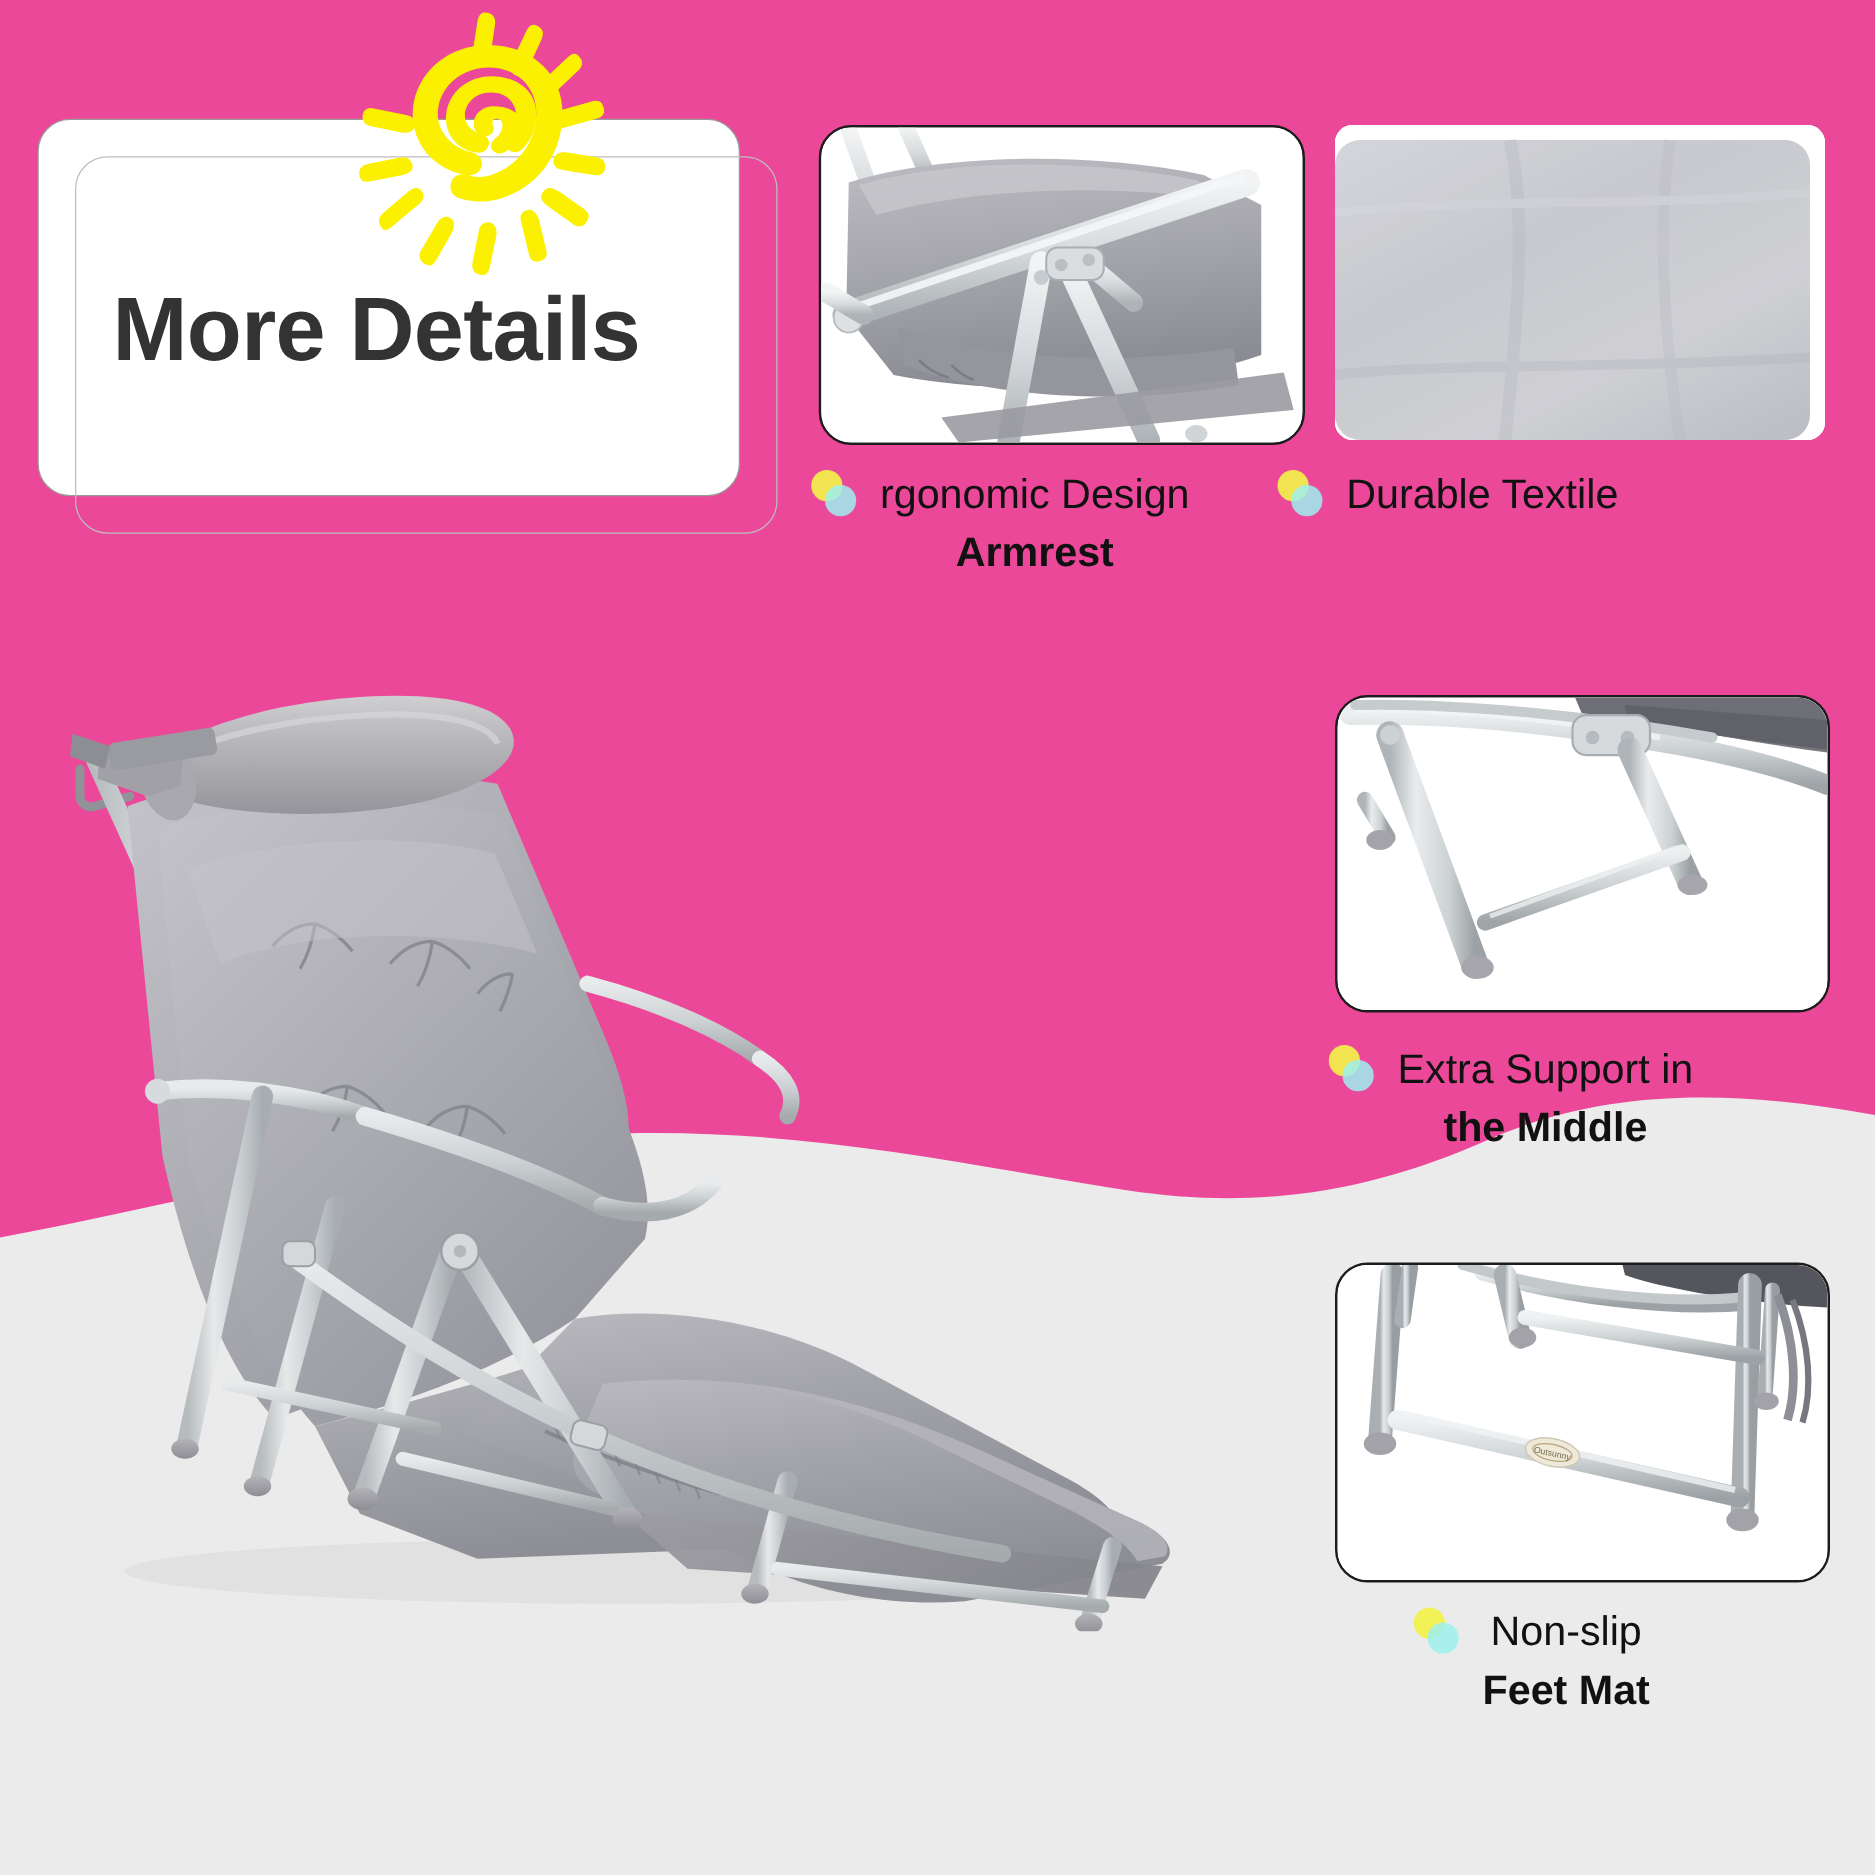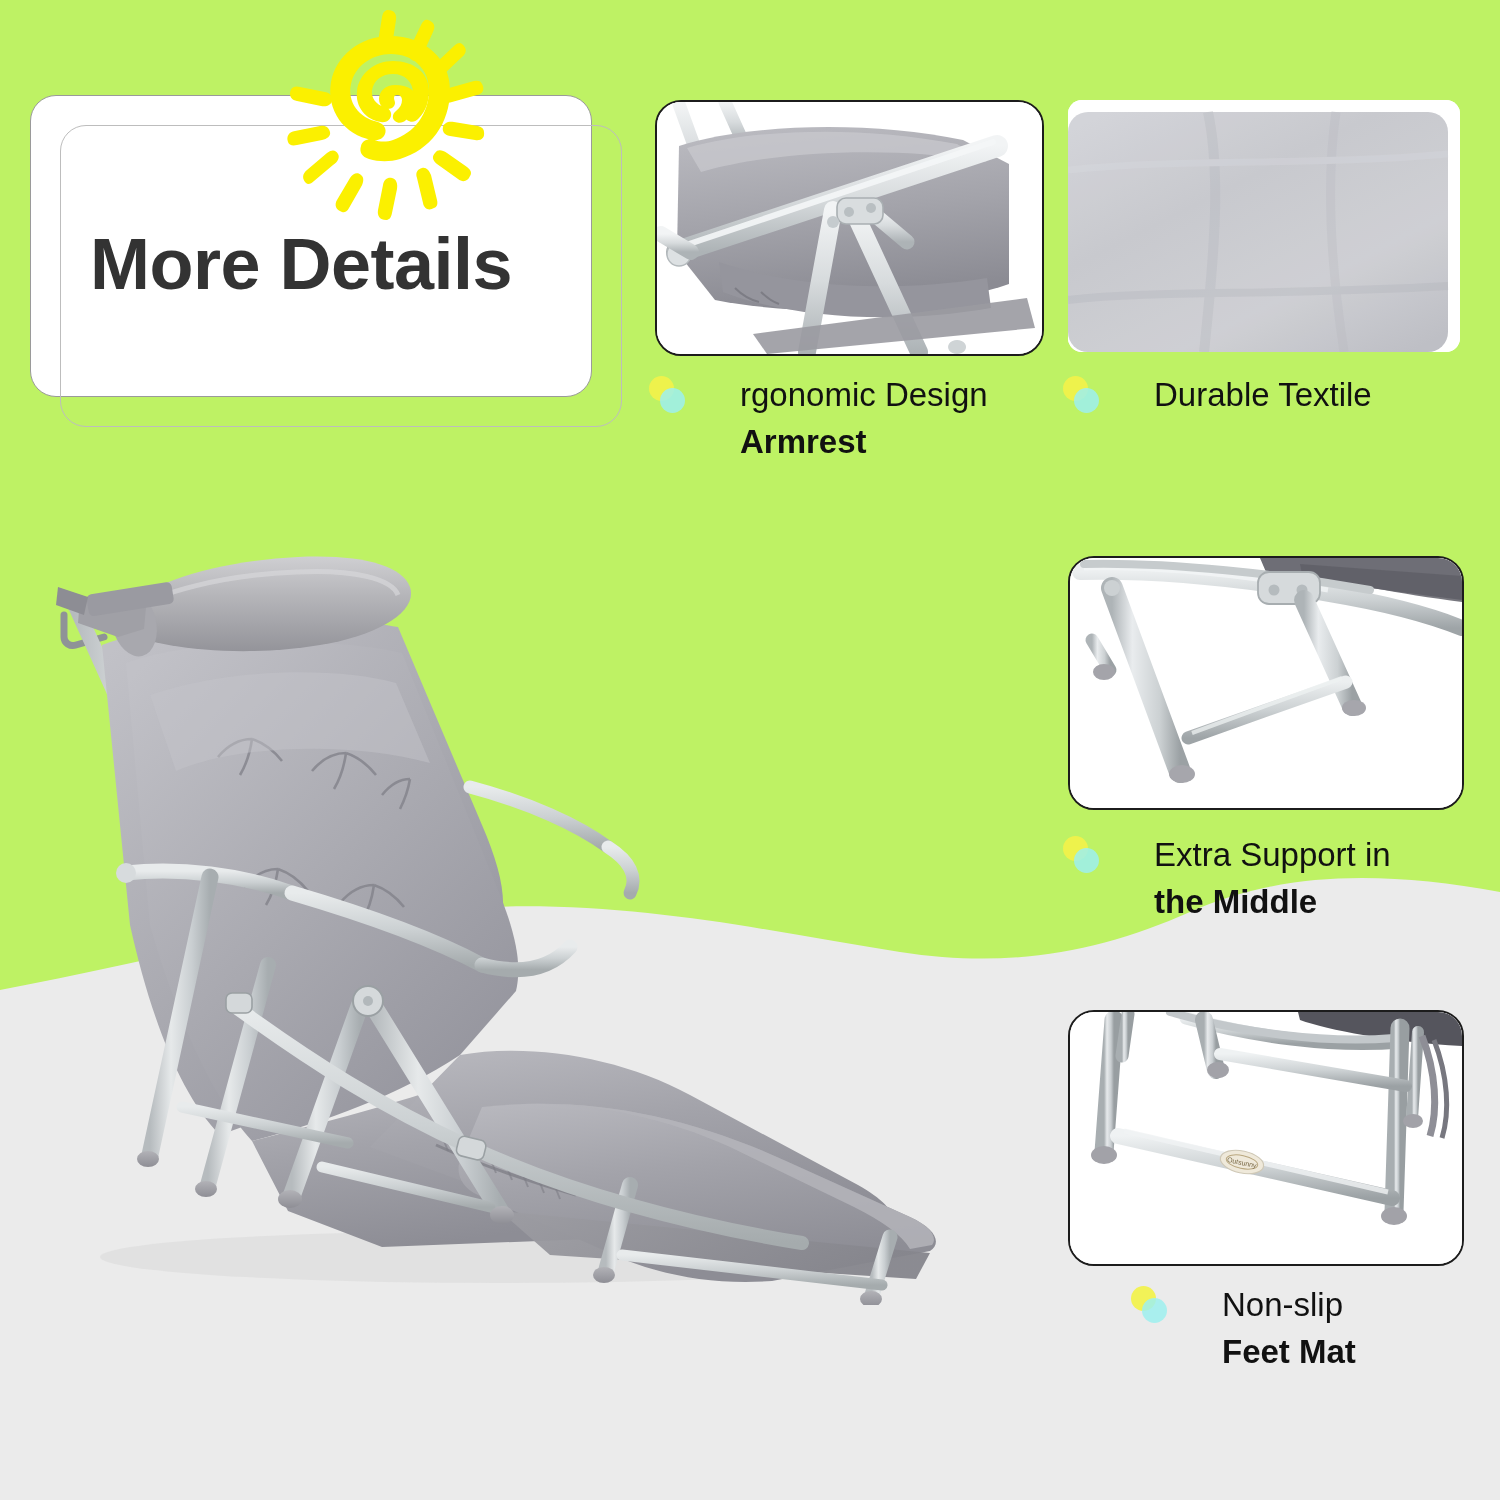--- a/index.html
+++ b/index.html
@@ -3,21 +3,21 @@
 <meta charset="utf-8">
 <style>
   html,body{margin:0;padding:0;}
   body{
     width:1500px;height:1500px;
     background:#ffffff;
     font-family:"Liberation Sans", sans-serif;
     overflow:hidden;
     position:relative;
   }
-  #stage{position:absolute;left:0;top:0;width:1500px;height:1500px;overflow:hidden;background:#bef264;}
+  #stage{position:absolute;left:0;top:0;width:1500px;height:1500px;overflow:hidden;background:#ec4899;}
 
   
   .bg-wave{position:absolute;left:0;top:0;width:1500px;height:1500px;z-index:0;}
 
   
   .card-stack{position:absolute;left:30px;top:95px;width:590px;height:330px;z-index:3;}
   .card-back{position:absolute;left:0;top:0;width:560px;height:300px;border:1.4px solid #9a9a9a;
              border-radius:26px;background:#fff;}
   .card-front{position:absolute;left:30px;top:30px;width:560px;height:300px;border:1.4px solid #bdbdbd;
               border-radius:26px;background:transparent;}
@@ -38,25 +38,25 @@
   .p-support{left:1068px;top:556px; width:392px; height:250px;}
   .p-feet   {left:1068px;top:1010px;width:392px; height:252px;}
 
   
   .caption{position:absolute;z-index:5;display:flex;align-items:flex-start;gap:16px;}
   .cap-dot{position:relative;width:40px;height:40px;flex:0 0 40px;margin-top:4px;}
   .cap-dot .d1{position:absolute;left:1px;top:0px;width:25px;height:25px;border-radius:50%;
                background:#f2f24a;opacity:.92;}
   .cap-dot .d2{position:absolute;left:12px;top:12px;width:25px;height:25px;border-radius:50%;
                background:#9ef0ef;opacity:.85;}
-  .cap-text{font-size:33px;line-height:1.42;color:#111111;margin-left:36px;}
+  .cap-text{font-size:33px;line-height:1.42;color:#111111;text-align:center;}
   .cap-text .l2{display:block;font-weight:bold;}
 
   .c-armrest{left:648px; top:372px; width:370px;}
-  .c-fabric {left:1062px;top:372px; width:370px;}
+  .c-fabric {left:1021px;top:372px; width:370px;}
   .c-support{left:1062px;top:832px; width:370px;}
   .c-feet   {left:1130px;top:1282px;width:340px;}
 </style>
 </head>
 <body>
 
 <div id="stage">
 
   <svg class="bg-wave" viewBox="0 0 1500 1500" preserveAspectRatio="none">
     <path d="M0,990

